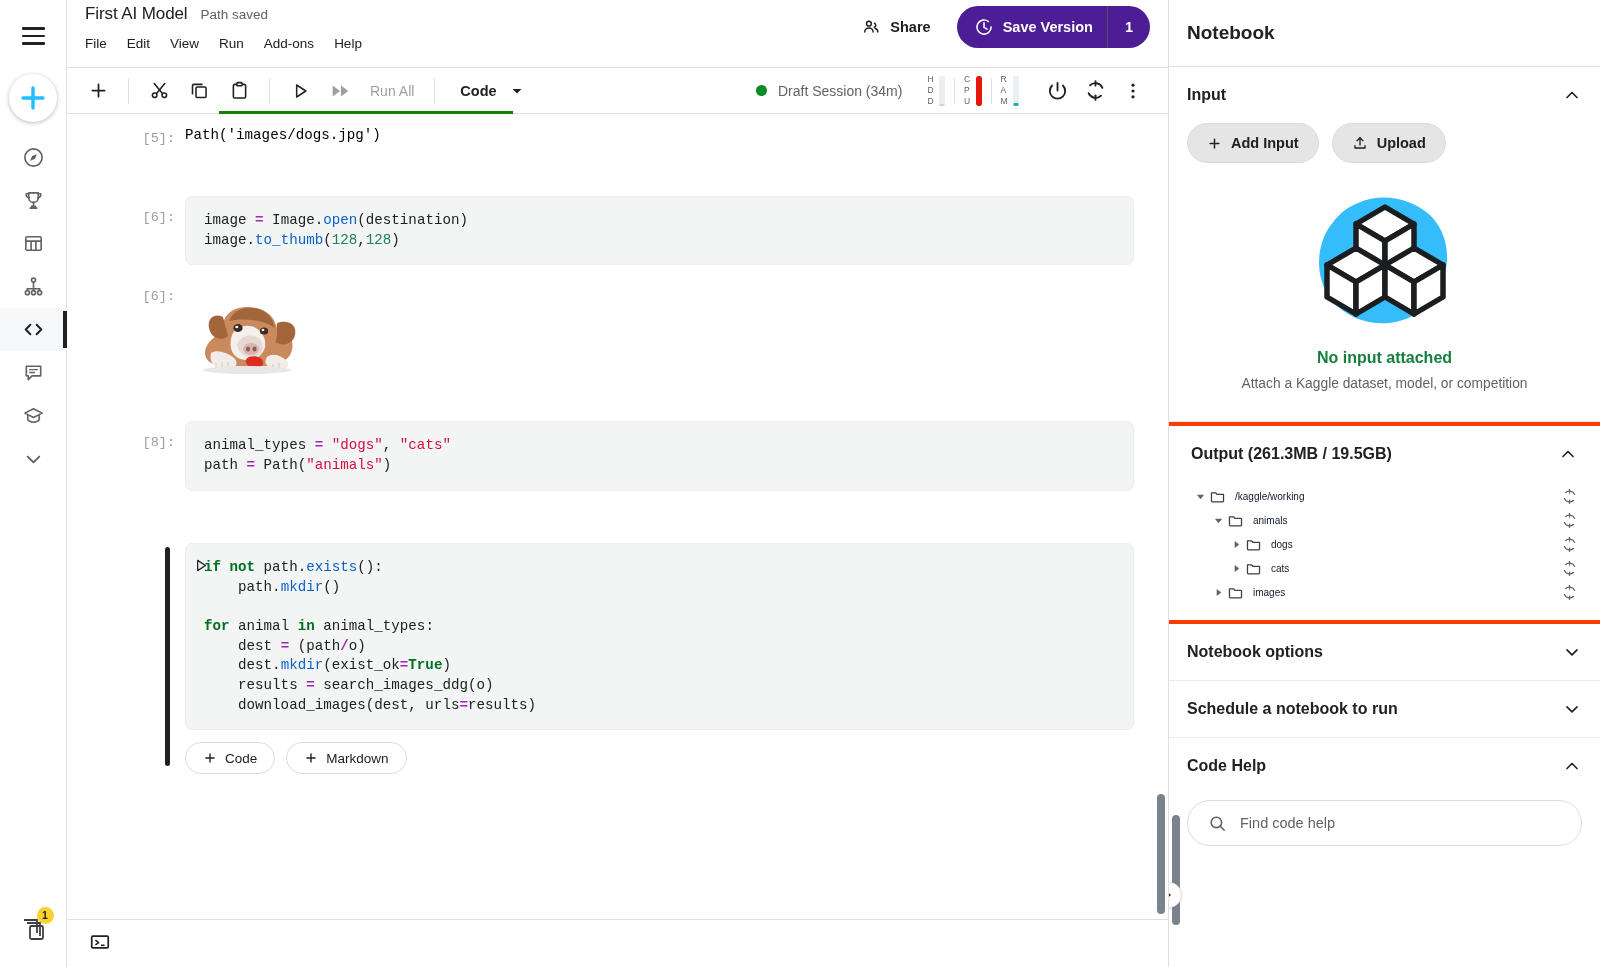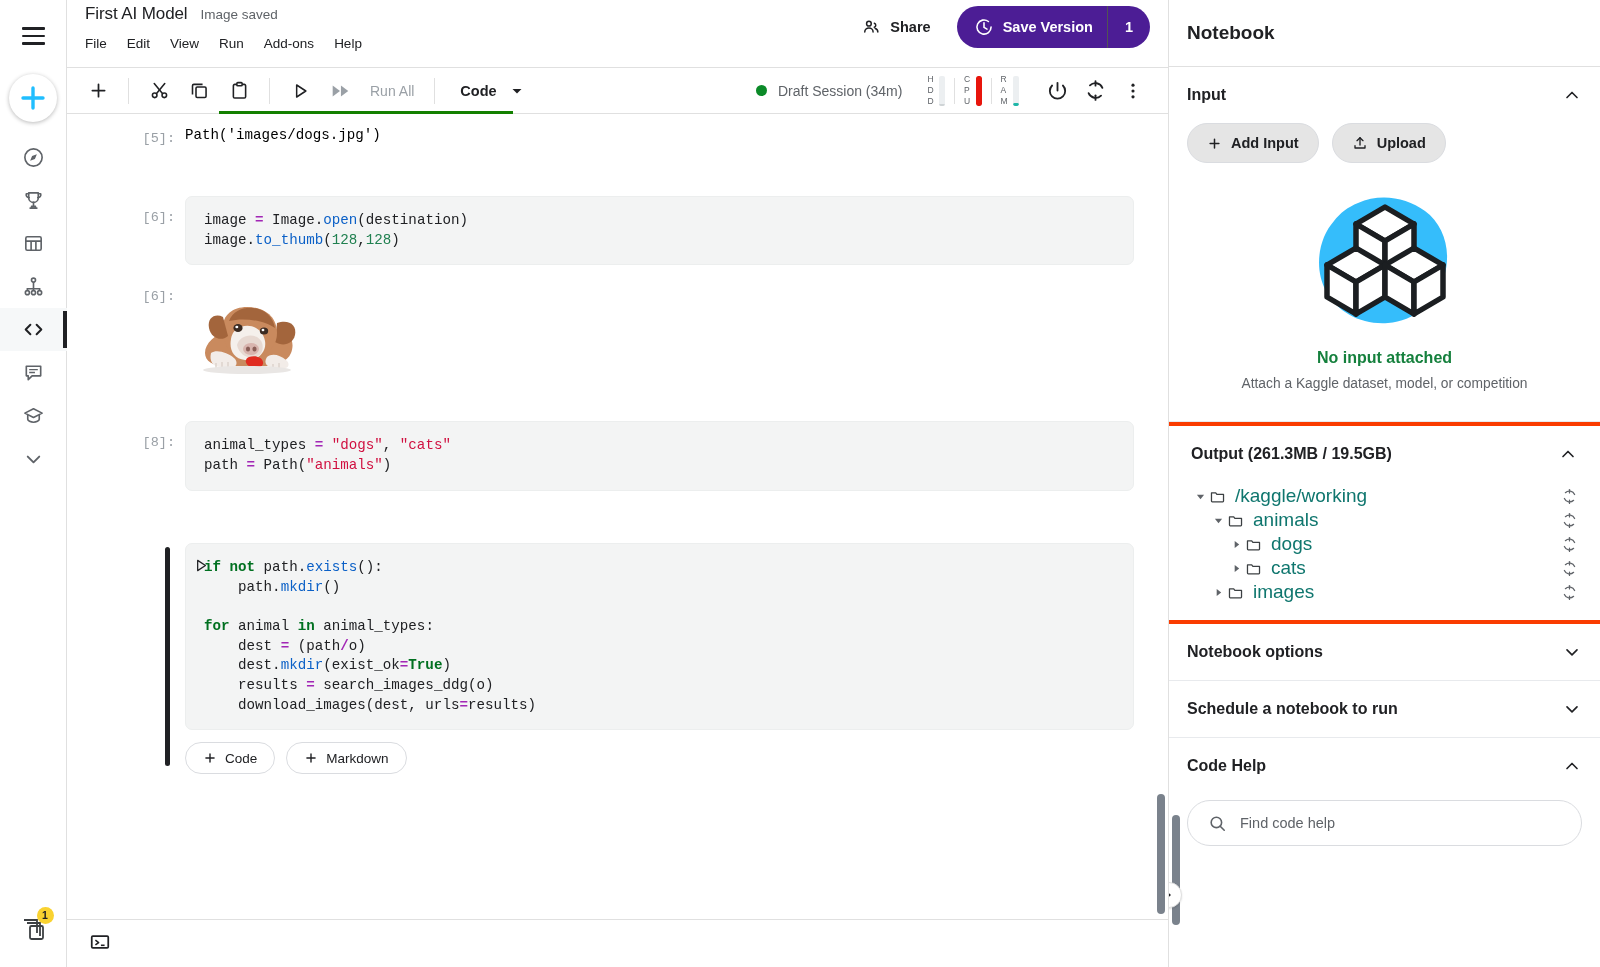--- a/index.html
+++ b/index.html
@@ -206,21 +206,21 @@
   .rp-output-wrap { position: relative; padding: 0; }
   .rp-output {
     border: 4px solid #fa3c00; margin: 0 -4px; padding: 0 22px 16px 22px;
   }
   .tree { padding-top: 2px; }
   .tree-row {
     display: flex; align-items: center; height: 24px; position: relative; cursor: pointer;
   }
   .tw-arrow { width: 18px; display: flex; align-items: center; justify-content: center; color: #5f6368; flex: 0 0 18px; }
   .tw-folder { display: flex; align-items: center; margin-right: 9px; color: #3c4043; }
-  .tw-label { font-size: 19px; color: #0f766e; }
+  .tw-label { font-size: 10px; color: #0f172a; }
   .tw-refresh { position: absolute; right: 0; color: #5f6368; display: flex; cursor: pointer; }
 
   .codehelp-search {
     margin: 6px 0 0 0; height: 46px; border: 1px solid #dadce0; border-radius: 24px;
     display: flex; align-items: center; gap: 13px; padding: 0 20px;
   }
   .codehelp-ph { font-size: 14.5px; color: #5f6368; }
 
   
   .rp-scroll { position: absolute; left: 3px; top: 0; width: 8px; height: 100%; }
@@ -317,21 +317,21 @@
       </div>
     </div>
   </div>
 
   <div class="center">
 
     <div class="titlebar">
       <div class="title-left">
         <div class="title-row">
           <span class="nb-title">First AI Model</span>
-          <span class="nb-draft">Image saved</span>
+          <span class="nb-draft">Path saved</span>
         </div>
         <div class="menus">
           <span class="menu-item">File</span>
           <span class="menu-item">Edit</span>
           <span class="menu-item">View</span>
           <span class="menu-item">Run</span>
           <span class="menu-item">Add-ons</span>
           <span class="menu-item">Help</span>
         </div>
       </div>

